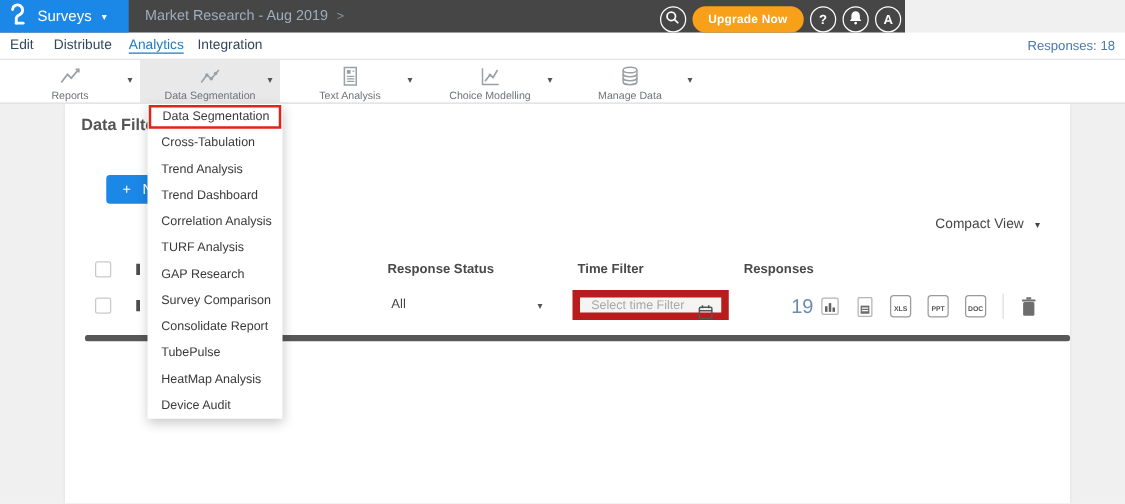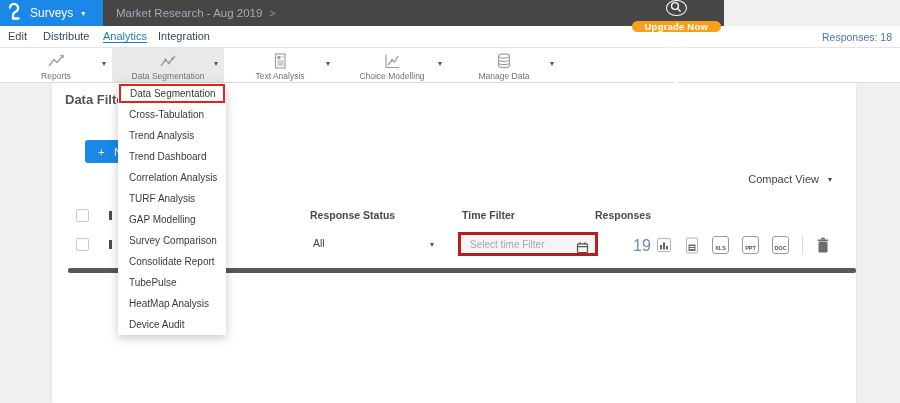--- a/index.html
+++ b/index.html
@@ -8,21 +8,21 @@
 
   
   .topbar { position:absolute; left:0; top:0; width:724px; height:26px; background:#464646; z-index:6; }
   .brand { position:absolute; left:0; top:0; width:103px; height:26px; background:#1b87e6; display:flex; align-items:center; gap:6px; padding-left:9px; cursor:pointer; }
   .brand-label { color:#fff; font-size:12px; }
   .brand-caret { color:#fff; font-size:8px; margin-left:2px; }
   .breadcrumb { position:absolute; left:116px; top:0; height:26px; display:flex; align-items:center; gap:7px; font-size:11.5px; }
   .bc-parent { color:#9fadbd; cursor:pointer; }
   .bc-sep { color:#8b97a5; font-size:10px; }
   .bc-current { color:#fdfdfd; }
-  .top-actions { position:absolute; right:3px; top:0; height:26px; display:flex; align-items:center; gap:5px;flex-direction:column; }
+  .top-actions { position:absolute; right:3px; top:0; height:26px; display:flex; align-items:flex-end; gap:5px; }
   .circle-btn { width:21px; height:21px; border:1.4px solid #fff; border-radius:50%; display:flex; align-items:center; justify-content:center; color:#fff; font-size:10.5px; font-weight:bold; cursor:pointer; }
   .upgrade-btn { height:21px; padding:0 13px; border-radius:11px; background:#f9a01b; color:#fff; font-size:9.5px; font-weight:bold; display:flex; align-items:center; cursor:pointer; letter-spacing:.2px; }
 
   
   .navrow { position:absolute; left:0; top:26px; width:900px; height:22px; background:#fff; border-bottom:1px solid #e4e4e4; z-index:5; }
   .nav-tab { position:absolute; top:4px; font-size:11px; color:#33475b; font-weight:500; cursor:pointer; }
   .nav-tab.active { color:#1e7bc4; border-bottom:1.5px solid #1e7bc4; padding-bottom:0; }
   .nav-responses { position:absolute; right:8px; top:5px; font-size:10.5px; color:#4a76a8; }
 
   
@@ -43,21 +43,21 @@
 
   .thead { position:absolute; left:0; top:122px; width:804px; height:24px; }
   .th { position:absolute; top:4px; font-size:10.5px; font-weight:bold; color:#4a4a4a; }
   .checkbox { position:absolute; width:13px; height:13px; background:#fff; border:1px solid #c9c9c9; border-radius:2px; cursor:pointer; }
   .frag { position:absolute; width:2.5px; height:9px; background:#4d4d4d; }
 
   .trow { position:absolute; left:0; top:146px; width:804px; height:32px;padding-left:40px; }
   .select-lite { position:absolute; left:258px; top:5px; width:124px; height:20px; cursor:pointer; }
   .select-value { position:absolute; left:3px; top:3px; font-size:10.5px; color:#444; }
   .select-caret { position:absolute; right:0; top:6px; font-size:8px; color:#555; }
-  .time-input-wrap { position:absolute; left:406px; top:3px; width:140px; height:24px; background:#f4f4f4; border:3px solid #b91c1c; }
+  .time-input-wrap { position:absolute; left:406px; top:3px; width:125px; height:24px; background:#f4f4f4; border:6px solid #b91c1c; }
   .time-input { position:absolute; left:0; top:0; width:100%; height:100%; background:transparent; border:none; outline:none; font-size:10px; color:#555; padding:0 24px 0 9px; font-family:inherit; }
   .time-input::placeholder { color:#a8a8a8; }
   .cal-icon { position:absolute; right:6px; top:5px; }
   .row-count { position:absolute; left:581px; top:8px; width:20px; font-size:16px; color:#6b8cae; cursor:pointer; }
   .row-icons { position:absolute; left:604px; top:6px; display:flex; align-items:center; gap:13px; }
   .badge { width:17px; height:18px; border:1px solid #9a9a9a; border-radius:3px; display:flex; align-items:flex-end; justify-content:center; padding-bottom:2px; font-size:5.5px; font-weight:bold; color:#555; cursor:pointer; }
   .vdiv { width:1px; height:20px; background:#dcdcdc; }
   .icon-btn { cursor:pointer; display:flex; }
 
   .scrollbar-dark { position:absolute; left:16px; top:185px; width:788px; height:5px; background:#585858; border-radius:2px; cursor:pointer; }
@@ -253,21 +253,21 @@
     <div class="scrollbar-dark"></div>
   </section>
 
   <div class="dropdown">
     <div class="dd-item highlighted">Data Segmentation</div>
     <div class="dd-item">Cross-Tabulation</div>
     <div class="dd-item">Trend Analysis</div>
     <div class="dd-item">Trend Dashboard</div>
     <div class="dd-item">Correlation Analysis</div>
     <div class="dd-item">TURF Analysis</div>
-    <div class="dd-item">GAP Modelling</div>
+    <div class="dd-item">GAP Research</div>
     <div class="dd-item">Survey Comparison</div>
     <div class="dd-item">Consolidate Report</div>
     <div class="dd-item">TubePulse</div>
     <div class="dd-item">HeatMap Analysis</div>
     <div class="dd-item">Device Audit</div>
   </div>
 
 </div>
 
 </body></html>

